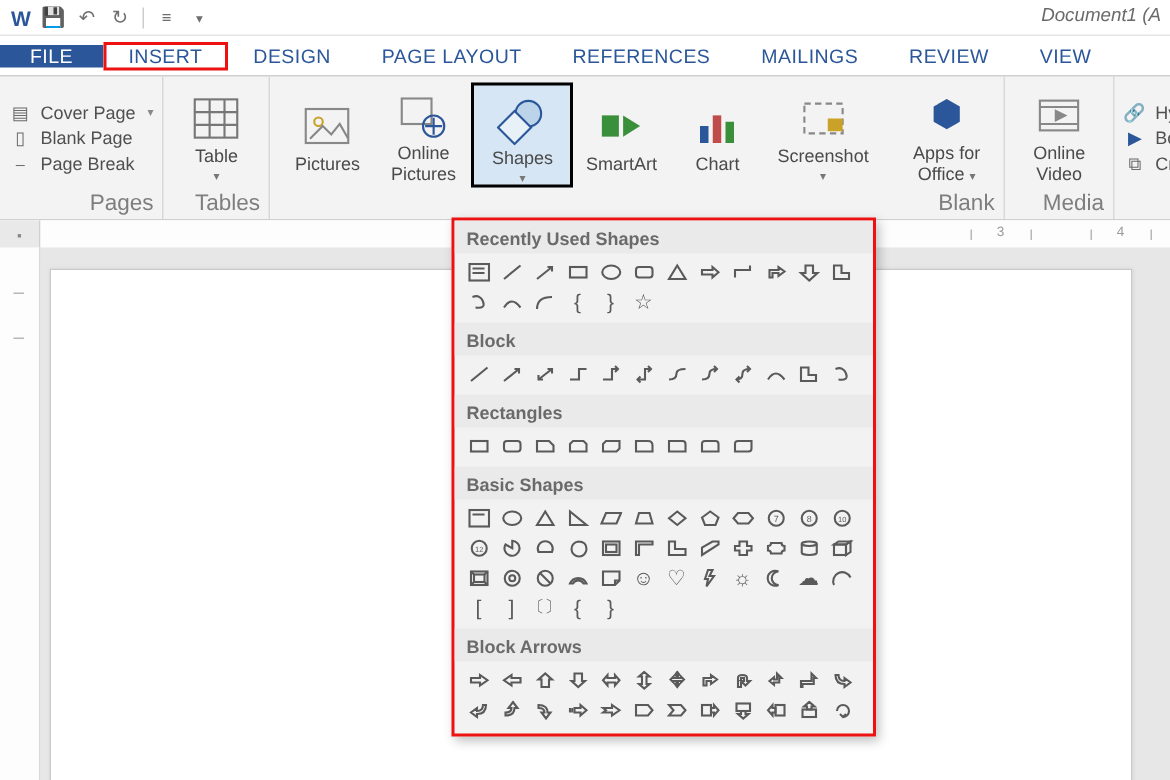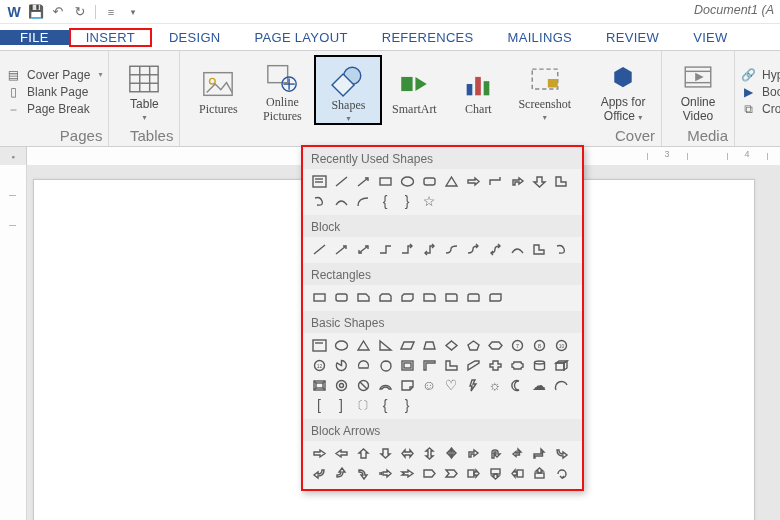--- a/index.html
+++ b/index.html
@@ -142,21 +142,21 @@
     width:279px;
     background:#f2f2f2;
     border:2px solid #e11;
     box-shadow: 2px 3px 7px rgba(0,0,0,.25);
     z-index:50;
     padding-bottom:2px;
     max-height:373px;
     overflow:hidden;
   }
   .sm-head {
-    font-weight:normal; color:#6a6a6a;
+    font-weight:bold; color:#6a6a6a;
     padding:5px 8px 3px 8px;
     font-size:12px;
     background:#eaeaea;
   }
   .sm-grid {
     display:flex; flex-wrap:wrap;
     padding:3px 6px 5px 6px;
     gap:2px;
   }
   .sh {
@@ -229,21 +229,21 @@
               <line x1="16" y1="3" x2="16" y2="21" stroke="#777"></line>
             </svg>
         </span>
         <span>Table</span>
         <span class="drop">▾</span>
       </div>
     </div>
     <div class="group-label">Tables</div>
   </div>
 
-  <div class="group" style="border-right:none;font-family:Liberation Serif, serif;">
+  <div class="group" style="border-right:none;">
     <div class="group-body">
       <div class="big-btn">
         <span class="gl">
           <svg viewBox="0 0 24 24">
               <rect x="2" y="4" width="20" height="16" stroke="#888" fill="none"></rect>
               <circle cx="8" cy="10" r="2" stroke="#c9a227" fill="none"></circle>
               <polyline points="4,18 10,12 14,16 18,11 22,18" stroke="#888" fill="none"></polyline>
             </svg>
         </span>
         <span>Pictures</span>
@@ -306,21 +306,21 @@
   <div style="width:1px;background:#d9d9d9;"></div>
 
   <div class="group" style="width:66px;">
     <div class="group-body" style="justify-content:center;">
       <div class="big-btn">
         <span class="gl" style="color:#2b579a;">⬢</span>
         <span>Apps for</span>
         <span><span>Office</span> <span class="drop">▾</span></span>
       </div>
     </div>
-    <div class="group-label">Cover</div>
+    <div class="group-label">Blank</div>
   </div>
 
   <div class="group" style="width:60px;">
     <div class="group-body" style="justify-content:center;">
       <div class="big-btn">
         <span class="gl">
           <svg viewBox="0 0 24 24">
               <rect x="3" y="5" width="18" height="14" stroke="#888" fill="none"></rect>
               <polygon points="10,9 16,12 10,15" fill="#888"></polygon>
               <line x1="3" y1="8" x2="21" y2="8" stroke="#888"></line>

